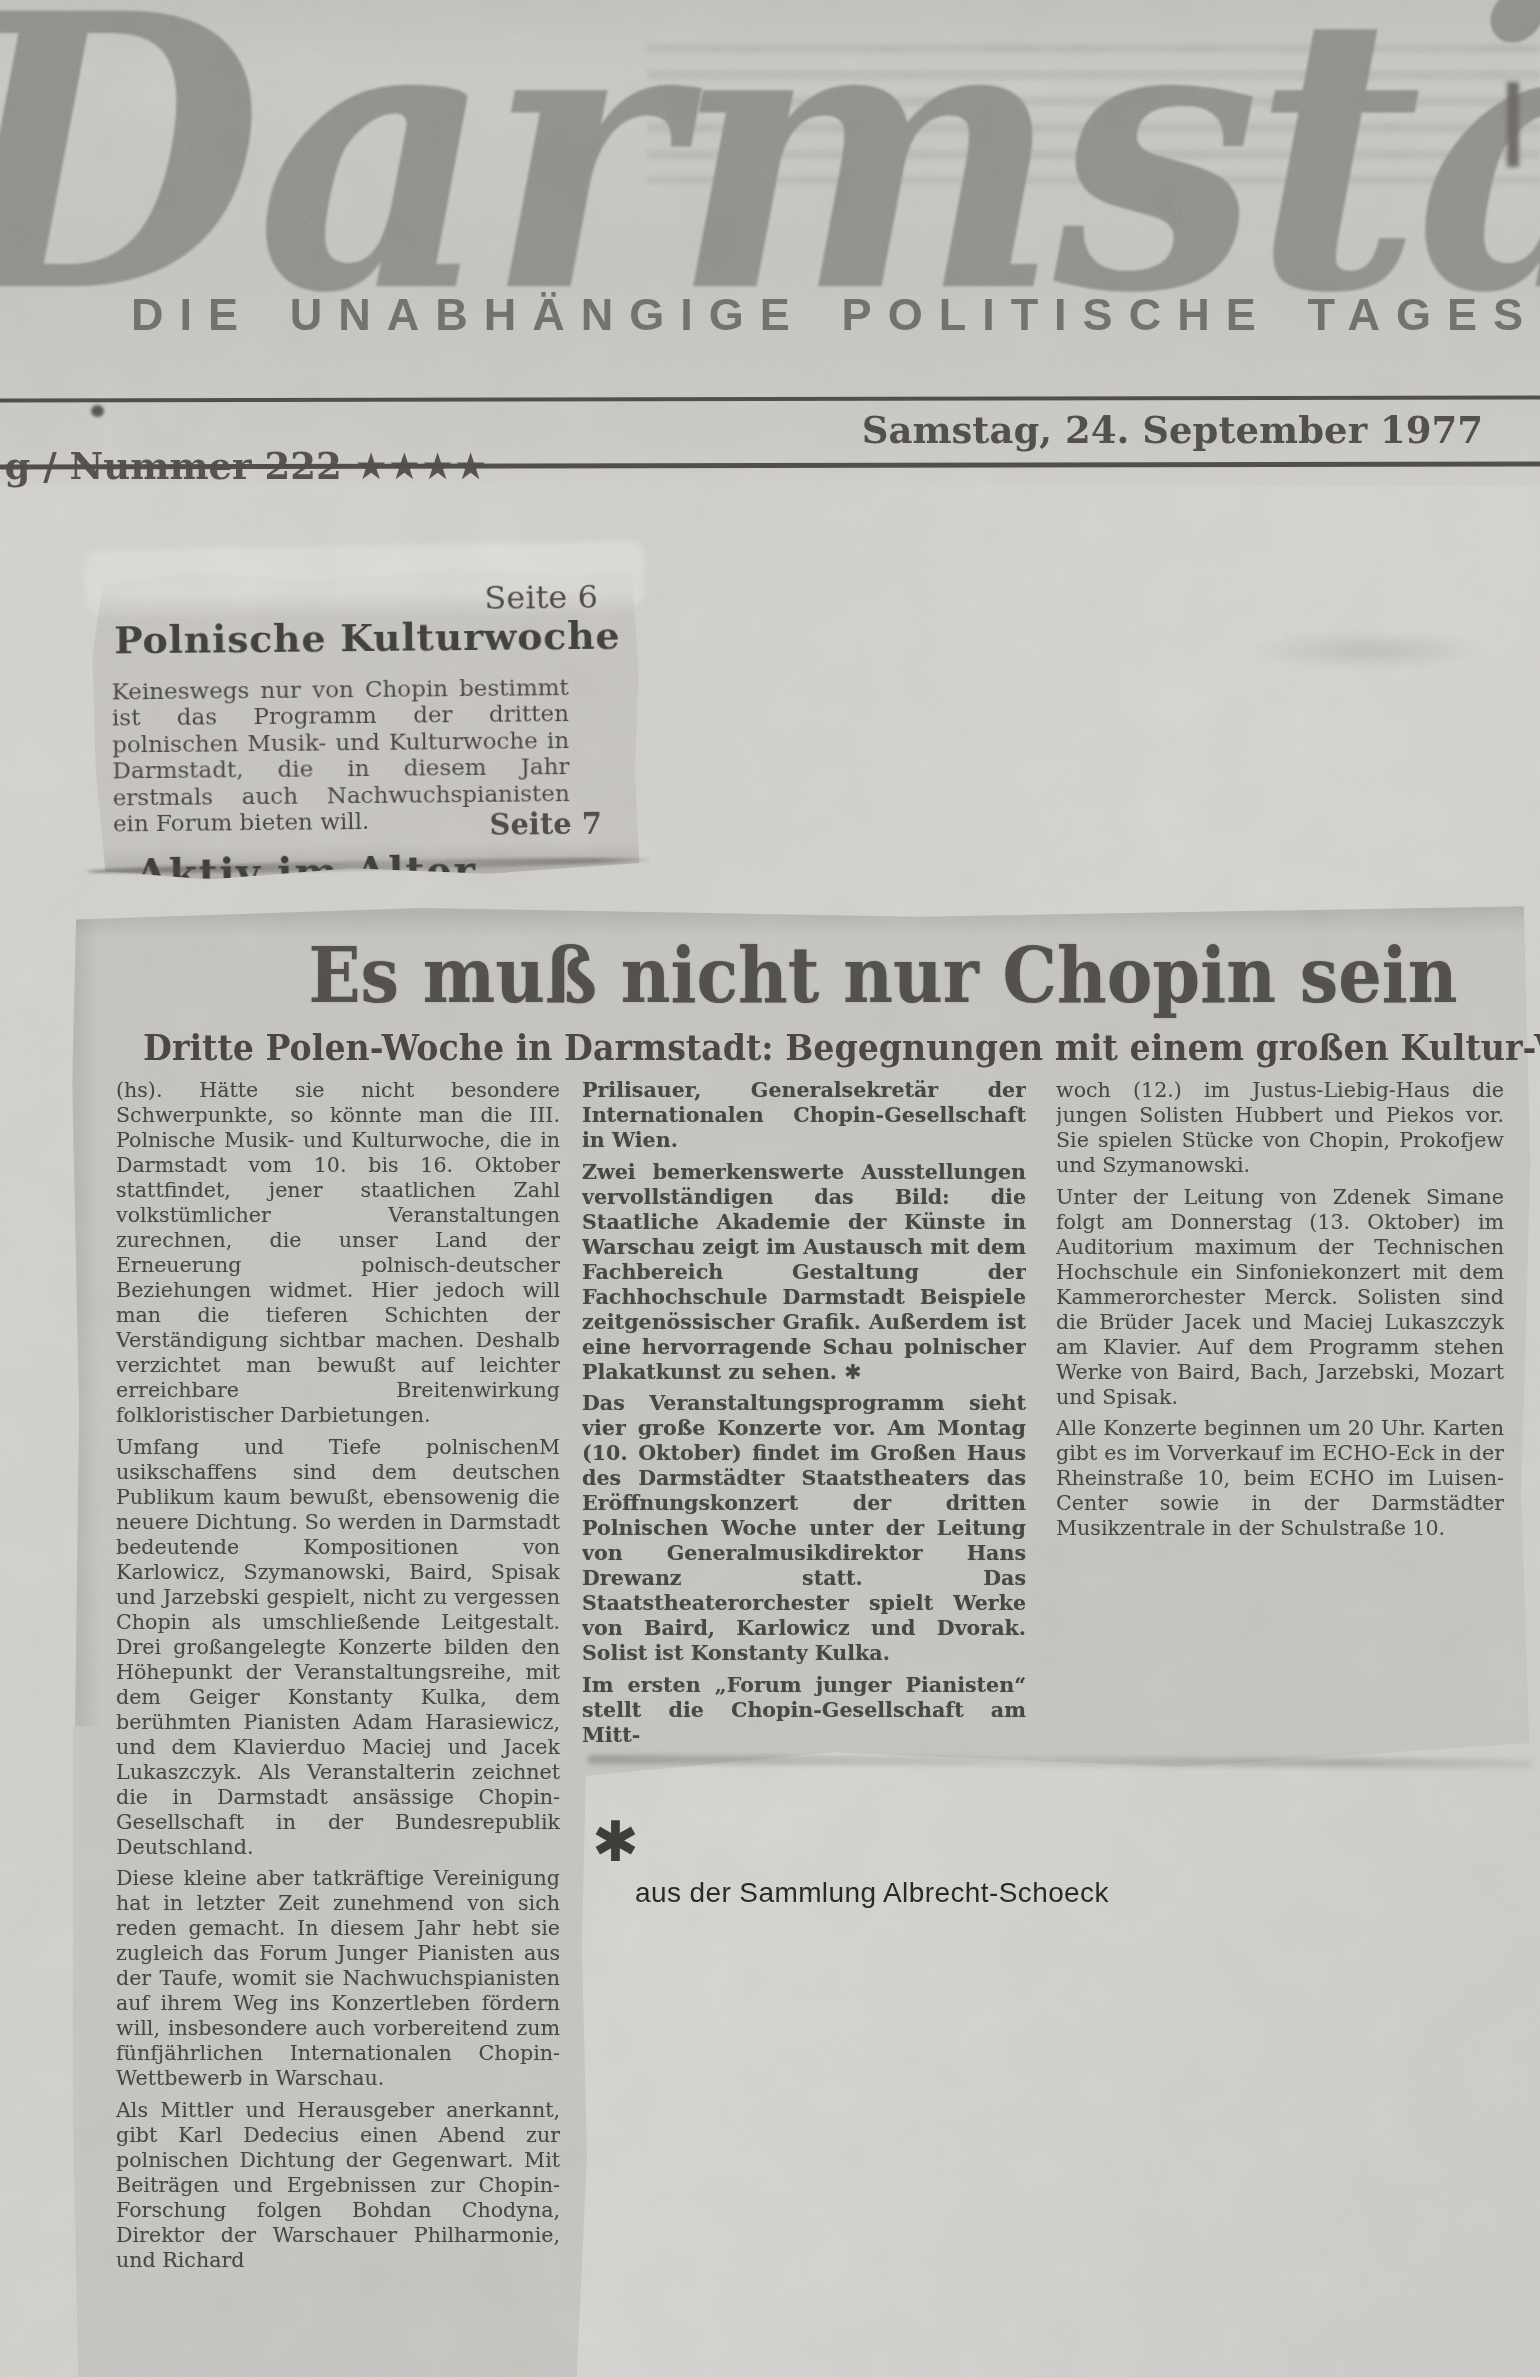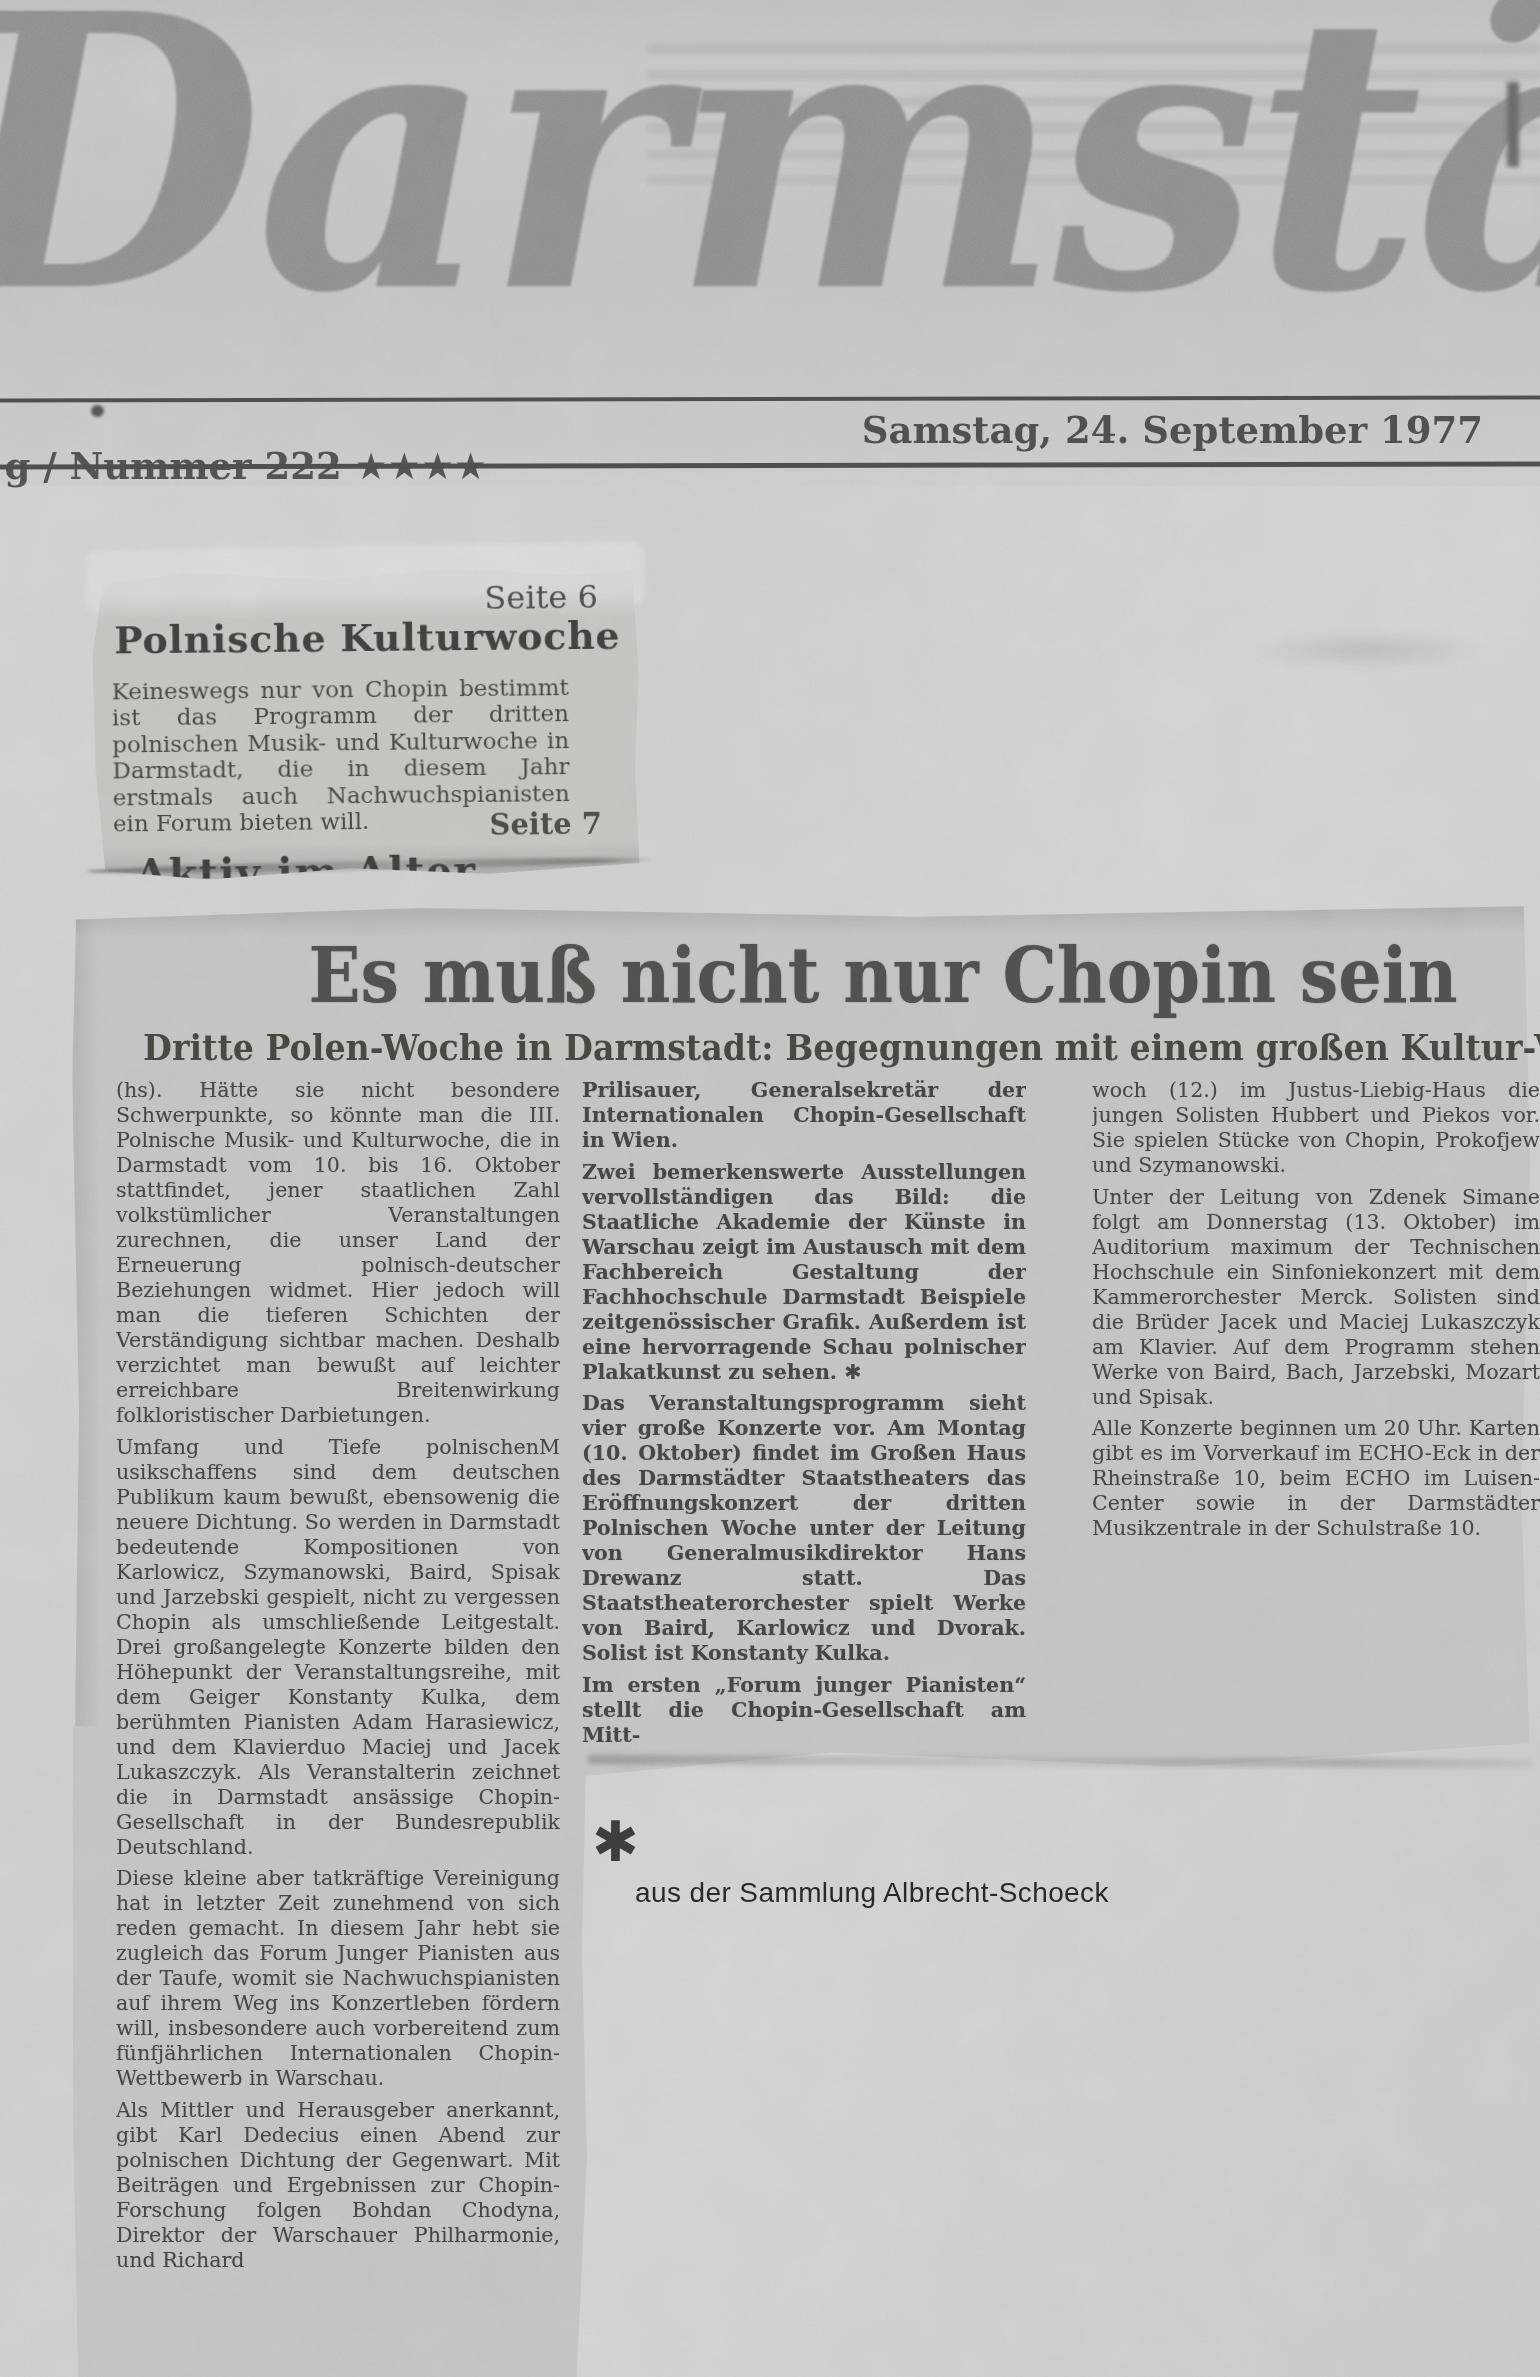--- a/index.html
+++ b/index.html
@@ -119,21 +119,21 @@
   .col{
     position:absolute; top:1078px; z-index:4; width:444px;
     font-family:"DejaVu Serif","DejaVu Sans",serif;
     font-size:20.6px; line-height:25px; text-align:justify;
     color:#454440; filter:blur(0.3px); text-shadow:0 0 0.7px rgba(70,68,62,.35);
     overflow:hidden;
   }
   .col p{margin:0 0 6.6px 0;}
   .col1{left:116px; height:1299px;}
   .col2{left:582px; height:694px;font-weight:bold;}
-  .col3{left:1056px; height:687px; width:448px;margin-left:36px;}
+  .col3{left:1056px; height:687px; width:448px;}
   
   .annotation{position:absolute; left:592px; top:1814px; z-index:4;}
   .anno-star{
     position:absolute; left:0; top:0;
     font-family:"DejaVu Sans",sans-serif; font-size:56px; line-height:56px; color:#3a3a38;
   }
   .anno-text{
     position:absolute; left:43px; top:31px; white-space:nowrap;
     font-family:"Liberation Sans","DejaVu Sans",sans-serif;
     font-size:28px; color:#262624; letter-spacing:0.4px;margin-top:32px;
@@ -150,20 +150,21 @@
   .grain-coarse{mix-blend-mode:multiply; opacity:.35;}
 </style>
 </head>
 <body>
 
 <div id="page">
 
   <div class="banner">
     <div class="ghostlines"></div>
     <div class="masthead">Darmstädt</div>
+    <div class="tagline">DIE UNABHÄNGIGE POLITISCHE TAGES</div>
     <div class="rule rule1"></div>
     <div class="issue">g / Nummer 222 ★★★★</div>
     <div class="dateline">Samstag, 24. September 1977</div>
     <div class="rule rule2"></div>
   </div>
 
   <div class="teaser-backing"></div>
   <div class="teaser">
     <span class="seite6">Seite 6</span>
     <h3 class="teaser-heading">Polnische Kulturwoche</h3>

